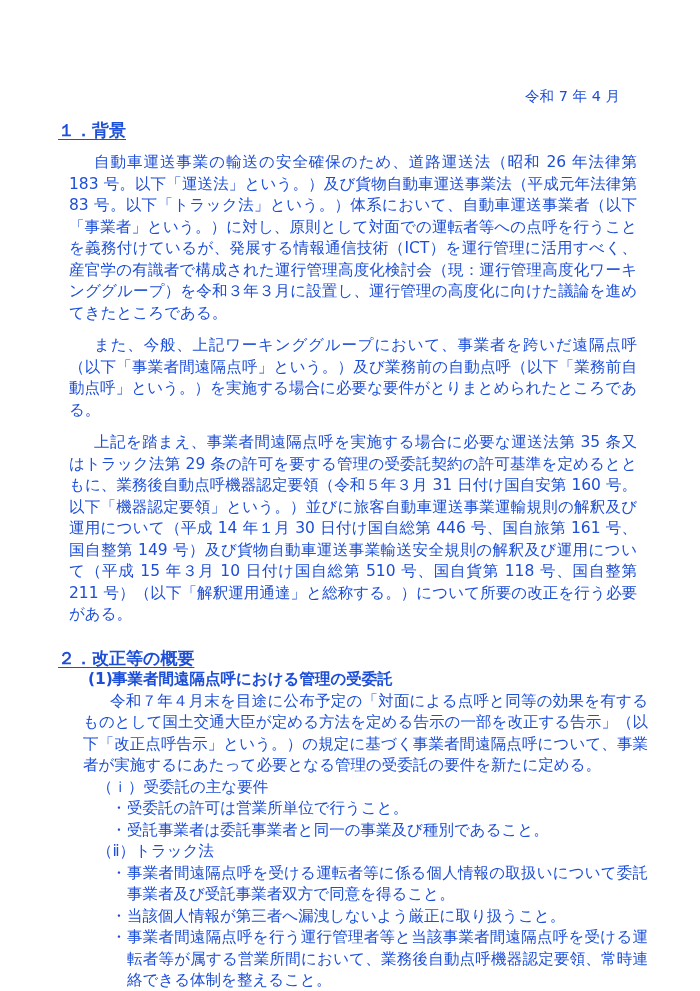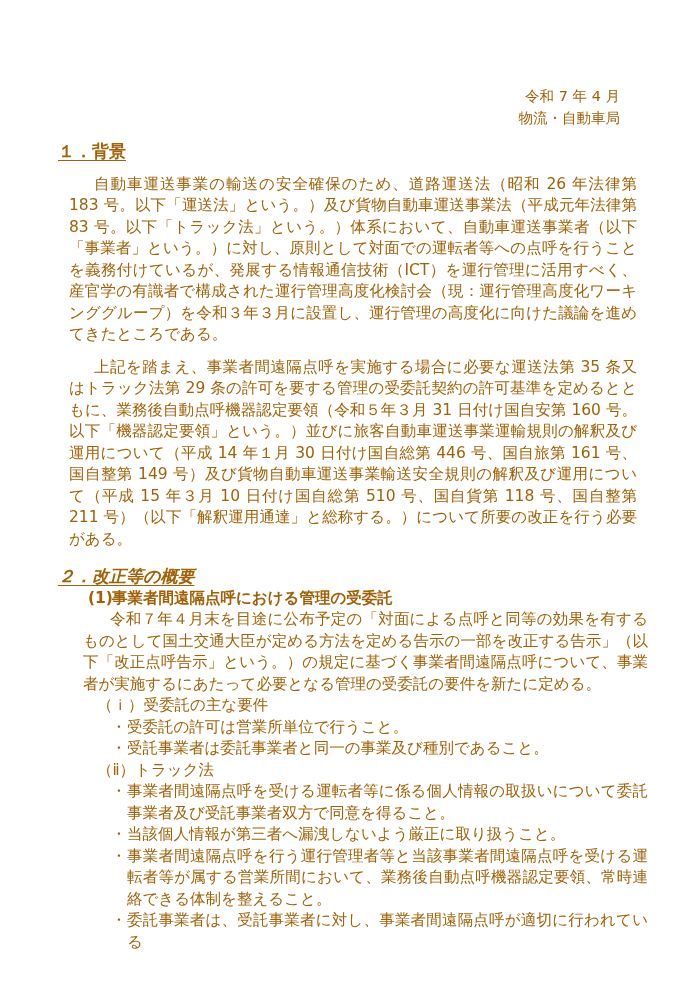--- a/index.html
+++ b/index.html
@@ -6,21 +6,21 @@
     margin: 0;
     padding: 0;
     background: #ffffff;
   }
   .page {
     position: relative;
     width: 700px;
     height: 991px;
     margin: 0 auto;
     background: #ffffff;
-    color: #a16207;
+    color: #1d4ed8;
     font-family: "DejaVu Sans", "Liberation Sans", sans-serif;
     font-size: 15.5px;
     line-height: 21.5px;
     box-sizing: border-box;
     padding: 86px 52px 0 58px;
     overflow: hidden;
   }
   
   .doc-header {
     text-align: right;
@@ -37,21 +37,21 @@
     line-height: 22px;
   }
   
   .sec-heading {
     margin: 12px 0 0 0;
     font-size: 17px;
     font-weight: bold;
     text-decoration: underline;
     text-underline-offset: 3px;
   }
-  .sec-heading.second { margin-top: 16px; font-style: italic; }
+  .sec-heading.second { margin-top: 22px; }
   
   .body-para {
     margin: 11px;
     text-align: justify;
     text-indent: 25px;
   }
   
   .sub-heading {
     margin: 0 0 0 30px;
     display: flex;
@@ -86,27 +86,27 @@
     text-align: justify;
   }
 </style>
 </head>
 <body>
 
 <div class="page">
 
   <div class="doc-header">
     <div>令和 7 年 4 月</div>
-    <div>物流・自動車局</div>
   </div>
 
 
   <div class="sec-heading">１．背景</div>
 
   <p class="body-para">自動車運送事業の輸送の安全確保のため、道路運送法（昭和 26 年法律第 183 号。以下「運送法」という。）及び貨物自動車運送事業法（平成元年法律第 83 号。以下「トラック法」という。）体系において、自動車運送事業者（以下「事業者」という。）に対し、原則として対面での運転者等への点呼を行うことを義務付けているが、発展する情報通信技術（ICT）を運行管理に活用すべく、産官学の有識者で構成された運行管理高度化検討会（現：運行管理高度化ワーキンググループ）を令和３年３月に設置し、運行管理の高度化に向けた議論を進めてきたところである。</p>
+  <p class="body-para">また、今般、上記ワーキンググループにおいて、事業者を跨いだ遠隔点呼（以下「事業者間遠隔点呼」という。）及び業務前の自動点呼（以下「業務前自動点呼」という。）を実施する場合に必要な要件がとりまとめられたところである。</p>
   <p class="body-para">上記を踏まえ、事業者間遠隔点呼を実施する場合に必要な運送法第 35 条又はトラック法第 29 条の許可を要する管理の受委託契約の許可基準を定めるとともに、業務後自動点呼機器認定要領（令和５年３月 31 日付け国自安第 160 号。以下「機器認定要領」という。）並びに旅客自動車運送事業運輸規則の解釈及び運用について（平成 14 年１月 30 日付け国自総第 446 号、国自旅第 161 号、国自整第 149 号）及び貨物自動車運送事業輸送安全規則の解釈及び運用について（平成 15 年３月 10 日付け国自総第 510 号、国自貨第 118 号、国自整第 211 号）（以下「解釈運用通達」と総称する。）について所要の改正を行う必要がある。</p>
 
   <div class="sec-heading second">２．改正等の概要</div>
 
   <div class="sub-heading">
     <span class="sub-num">(1)</span>
     <span class="sub-text">事業者間遠隔点呼における管理の受委託</span>
   </div>
 
   <p class="sub-para">令和７年４月末を目途に公布予定の「対面による点呼と同等の効果を有するものとして国土交通大臣が定める方法を定める告示の一部を改正する告示」（以下「改正点呼告示」という。）の規定に基づく事業者間遠隔点呼について、事業者が実施するにあたって必要となる管理の受委託の要件を新たに定める。</p>

